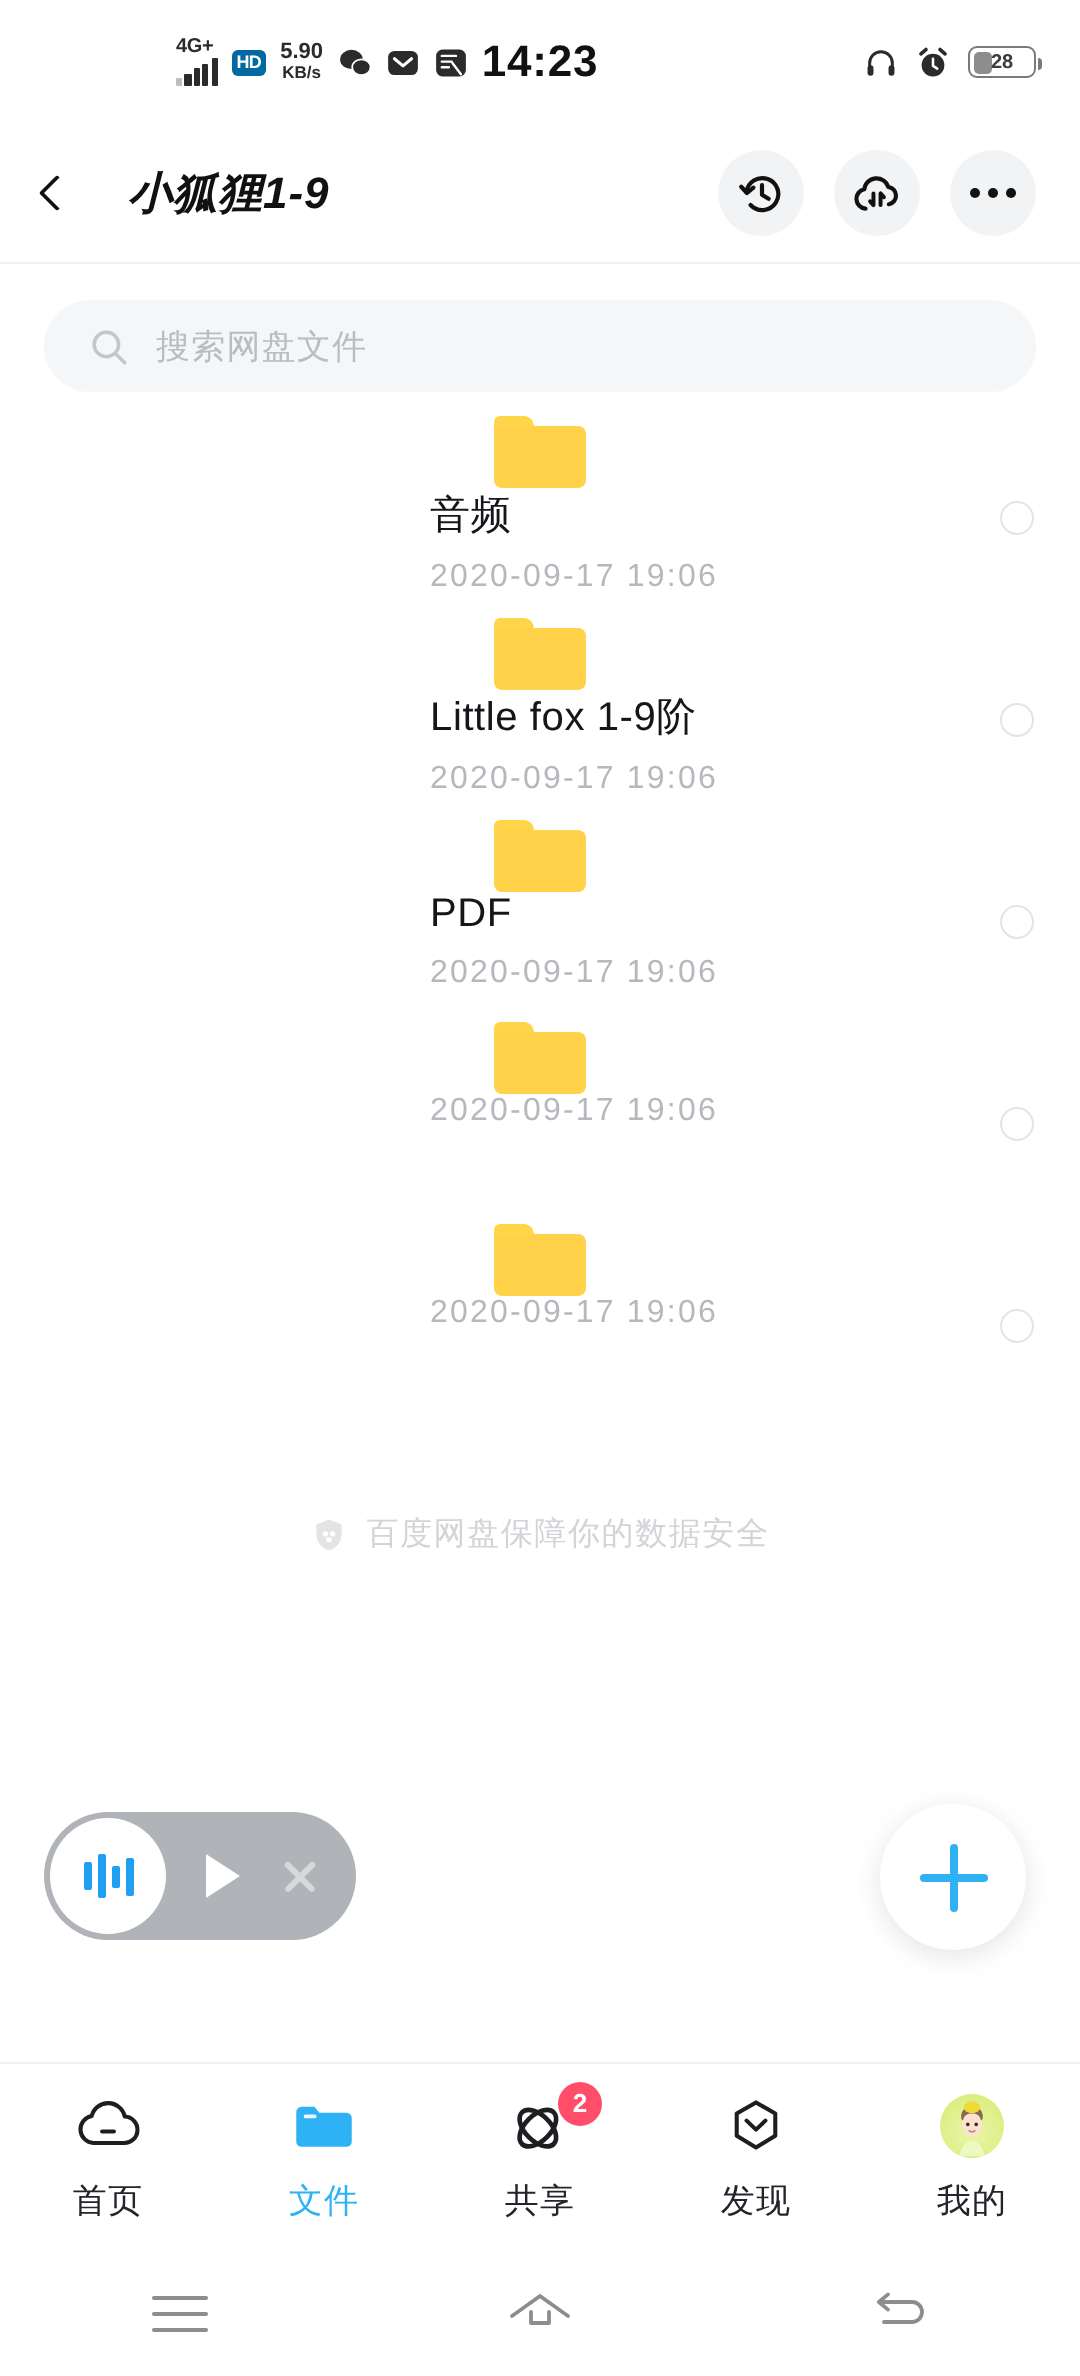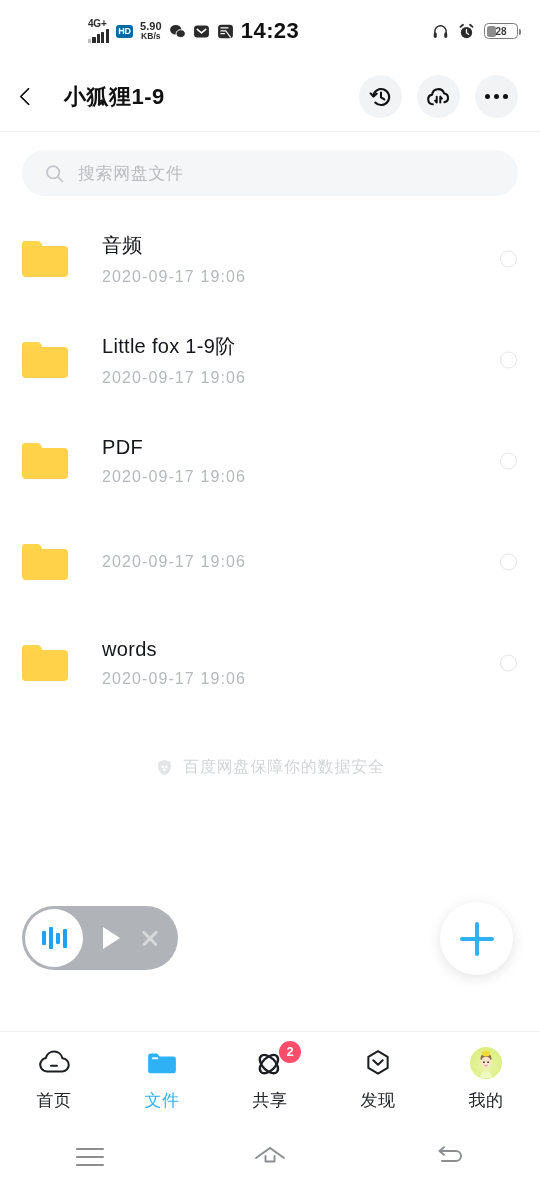--- a/index.html
+++ b/index.html
@@ -50,42 +50,42 @@
     height:70px; display:flex; align-items:center; padding:0 22px;
     border-bottom:1px solid #f1f1f1; position:relative;
   }
   .back-btn{ width:34px; height:40px; display:flex; align-items:center; }
   .chev{
     width:13px; height:13px; border-left:2.6px solid #111; border-bottom:2.6px solid #111;
     transform:rotate(45deg); border-radius:1.5px;
   }
   .page-title{
     font-size:22px; font-weight:700; color:#111; margin-left:8px;
-    letter-spacing:.5px; white-space:nowrap;
+    letter-spacing:.5px; white-space:nowrap;font-style:italic;
   }
   .head-actions{ margin-left:auto; display:flex; align-items:center; gap:15px; }
   .circ-btn{
     width:43px; height:43px; border-radius:50%; background:#f2f3f5;
     display:flex; align-items:center; justify-content:center;
   }
   .dots{ display:flex; gap:4px; }
   .dots i{ width:5px; height:5px; border-radius:50%; background:#111; display:block; }
 
   
   .search-wrap{ padding:18px 22px 6px; }
   .searchbar{
     height:46px; background:#f5f6f7; border-radius:23px; display:flex;
     align-items:center; padding:0 22px; gap:13px;
   }
   .search-ph{ font-size:17px; color:#b9bcc0; letter-spacing:.6px; }
 
   
   .filelist{ padding:6px 0 0; }
   .file-row{
-    height:101px; display:flex; align-items:center; padding:0 22px; position:relative;
+    height:101px; display:flex; align-items:center; padding:0 22px; position:relative;flex-direction:column;
   }
   .folder-ico{ width:46px; height:36px; position:relative; flex:0 0 auto; }
   .folder-ico .tab{
     position:absolute; left:0; top:0; width:20px; height:8px;
     background:#ffd54a; border-radius:3px 5px 0 0;
   }
   .folder-ico .body{
     position:absolute; left:0; top:5px; width:46px; height:31px;
     background:#ffd24a; border-radius:3px 4px 4px 4px;
   }
@@ -316,21 +316,20 @@
       </div>
       <div class="sel-circle"></div>
     </div>
 
     <div class="file-row">
       <div class="folder-ico">
           <div class="tab"></div>
           <div class="body"></div>
         </div>
       <div class="file-meta">
-        <div class="file-name">words</div>
         <div class="file-date">2020-09-17  19:06</div>
       </div>
       <div class="sel-circle"></div>
     </div>
   </div>
 
   <div class="safety">
     <svg width="19" height="19" viewBox="0 0 24 24">
       <path d="M12 2.2l8 3.2v6.1c0 5-3.4 9-8 10.3-4.6-1.3-8-5.3-8-10.3V5.4z" fill="#e2e4e6"></path>
       <circle cx="9.7" cy="11.3" r="1.7" fill="#fff"></circle>

